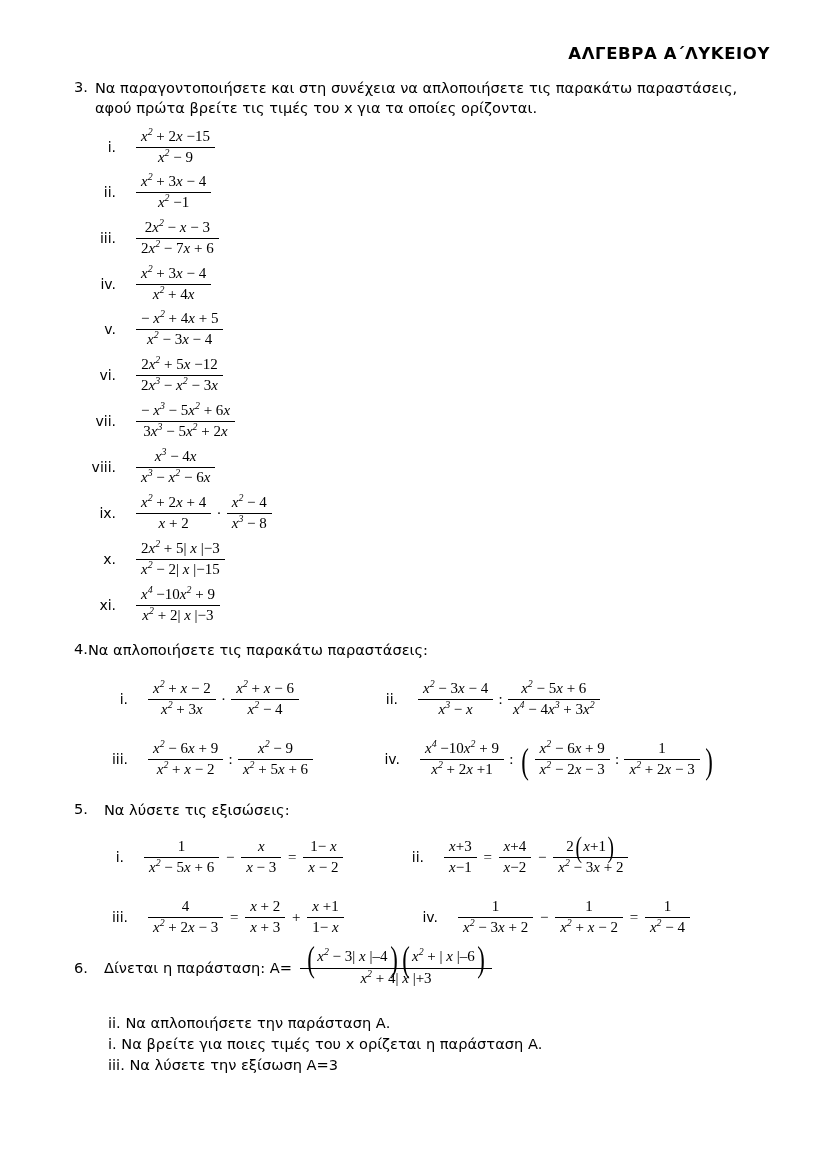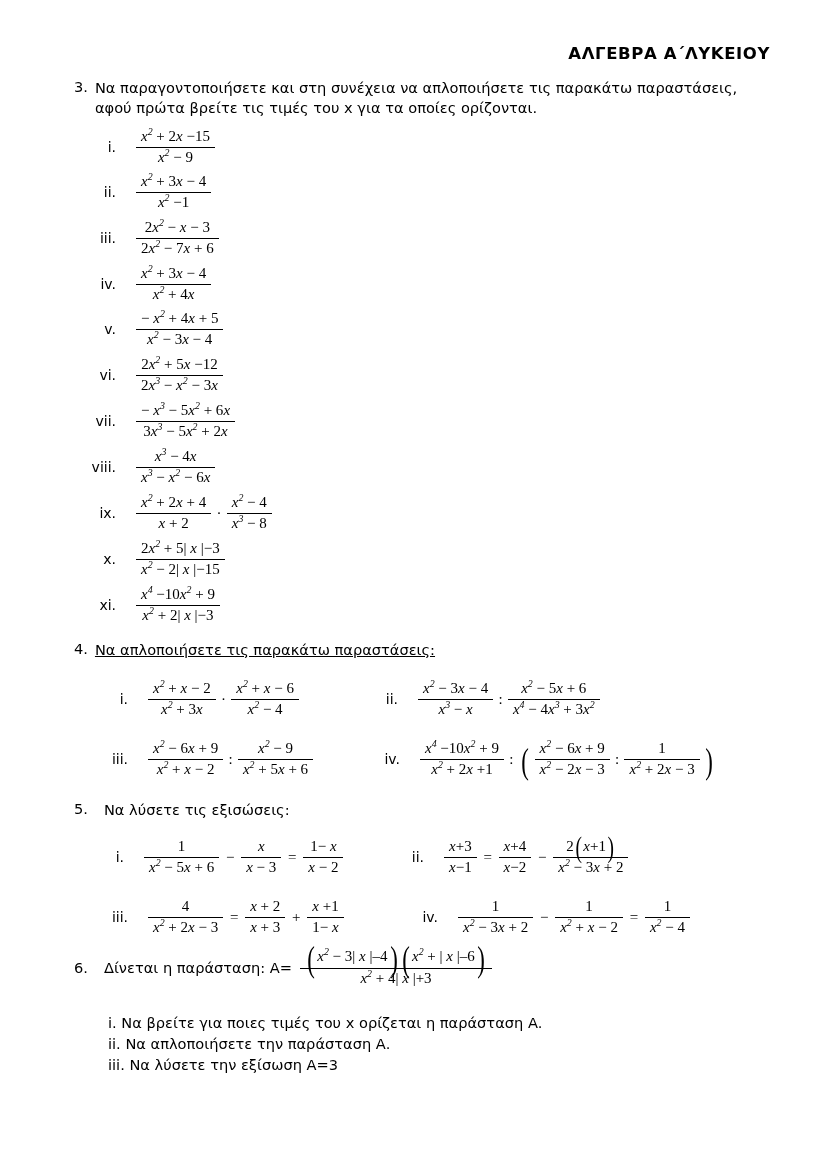--- a/index.html
+++ b/index.html
@@ -308,21 +308,21 @@
           <span class="num"><i>x</i><sup class="e">4</sup> −10<i>x</i><sup class="e">2</sup> + 9</span>
           <span class="den"><i>x</i><sup class="e">2</sup> + 2| <i>x</i> |−3</span>
         </span>
       </span>
     </div>
   </div>
 
   <div class="ex-block" style="left:74px; top:640px; width:700px;">
     <div class="ex-head">
       <span class="ex-num">4.</span>
-      <span class="ex-title" style="margin-left:7px;text-decoration:underline;">Να απλοποιήσετε τις παρακάτω παραστάσεις:</span>
+      <span class="ex-title" style="">Να απλοποιήσετε τις παρακάτω παραστάσεις:</span>
     </div>
   </div>
 
   <div class="row2" style="left:110px; top:680px;">
     <div class="cell" style="width:230px;">
       <span class="rlabel" style="width:18px;">i.</span>
       <span class="math rmath">
         <span class="frac">
           <span class="num"><i>x</i><sup class="e">2</sup> + <i>x</i> − 2</span>
           <span class="den"><i>x</i><sup class="e">2</sup> + 3<i>x</i></span>
@@ -486,19 +486,19 @@
           <span class="num">
             <span class="paren">(</span><i>x</i><sup class="e">2</sup> − 3| <i>x</i> |–4<span class="paren">)</span><span class="paren">(</span><i>x</i><sup class="e">2</sup> + | <i>x</i> |–6<span class="paren">)</span>
           </span>
           <span class="den"><i>x</i><sup class="e">2</sup> + 4| <i>x</i> |+3</span>
         </span>
       </span>
     </div>
   </div>
 
   <div class="subq" style="position:absolute; left:108px; top:1012px;">
+    <div>ii. Να απλοποιήσετε την παράσταση Α.</div>
     <div>i. Να βρείτε για ποιες τιμές του x ορίζεται η παράσταση Α.</div>
-    <div>ii. Να απλοποιήσετε την παράσταση Α.</div>
     <div>iii. Να λύσετε την εξίσωση Α=3</div>
   </div>
 
 
 </div>
 
 </body></html>

